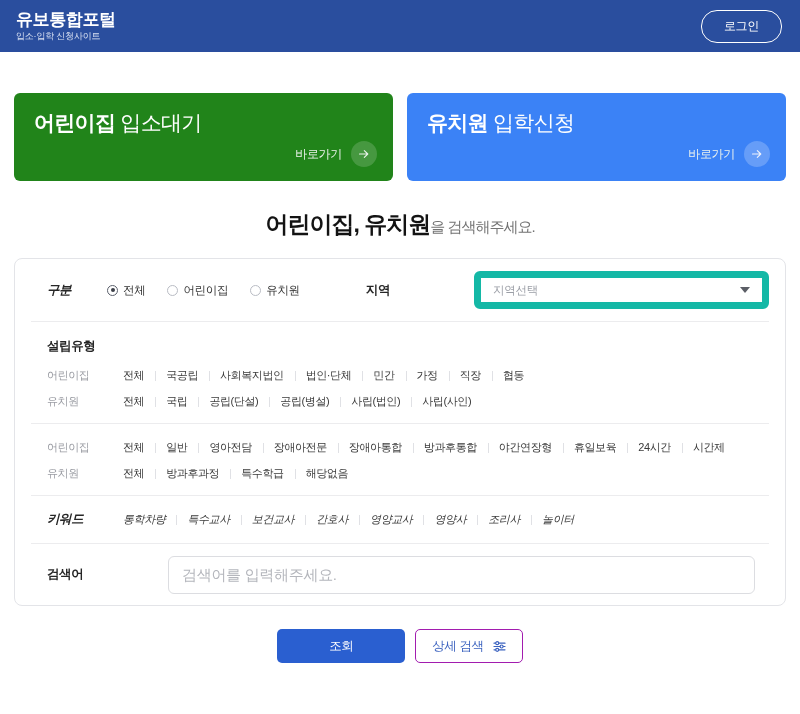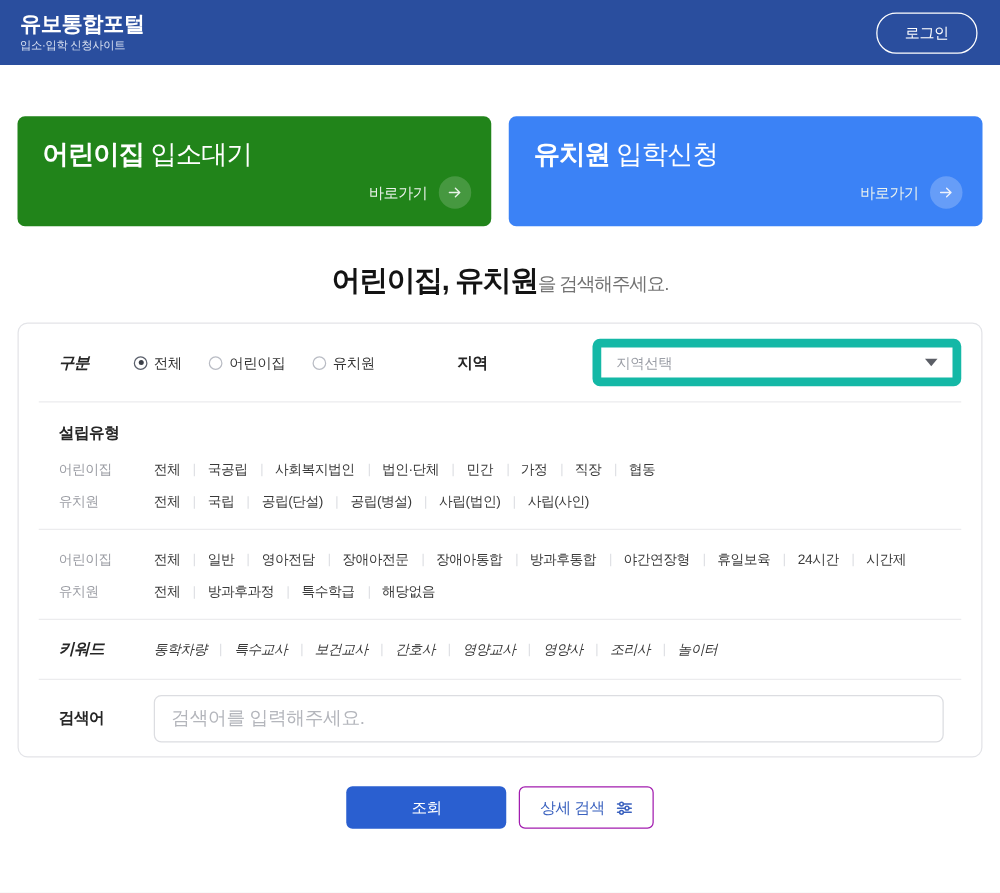--- a/index.html
+++ b/index.html
@@ -264,20 +264,21 @@
     color: #262626;
     letter-spacing: -0.4px;
     flex: none;
   }
 
   
   .row-term {
     display: flex;
     align-items: center;
     height: 62px;
+    gap: 45px;
   }
   .term-label {
     width: 92px;
     padding-left: 16px;
     font-size: 12.5px;
     font-weight: bold;
     color: #262626;
     letter-spacing: -0.4px;
     flex: none;
   }

